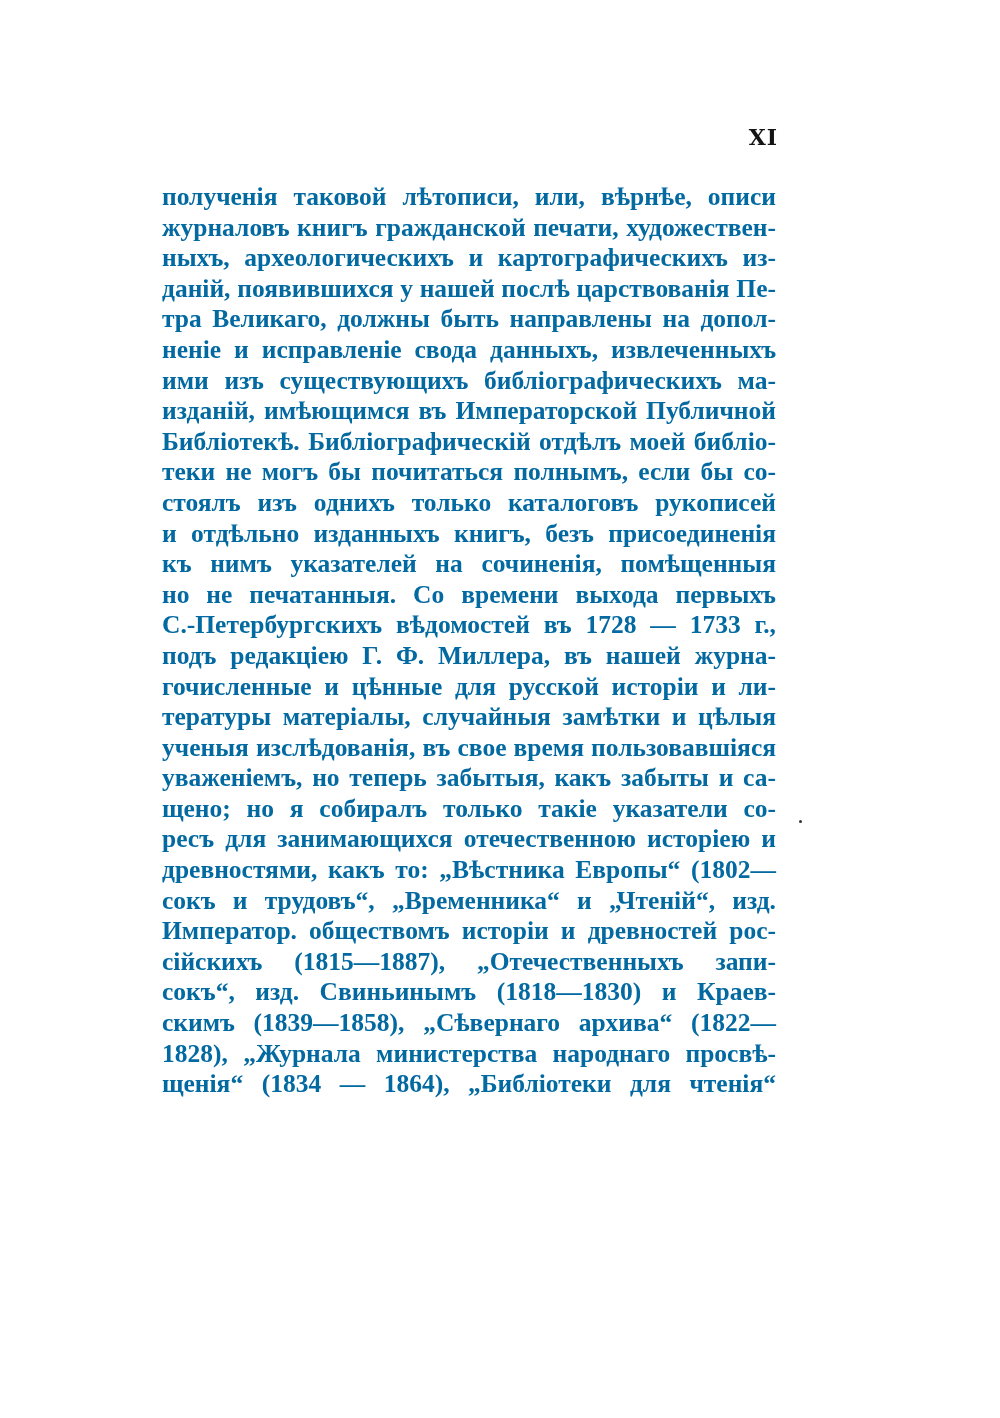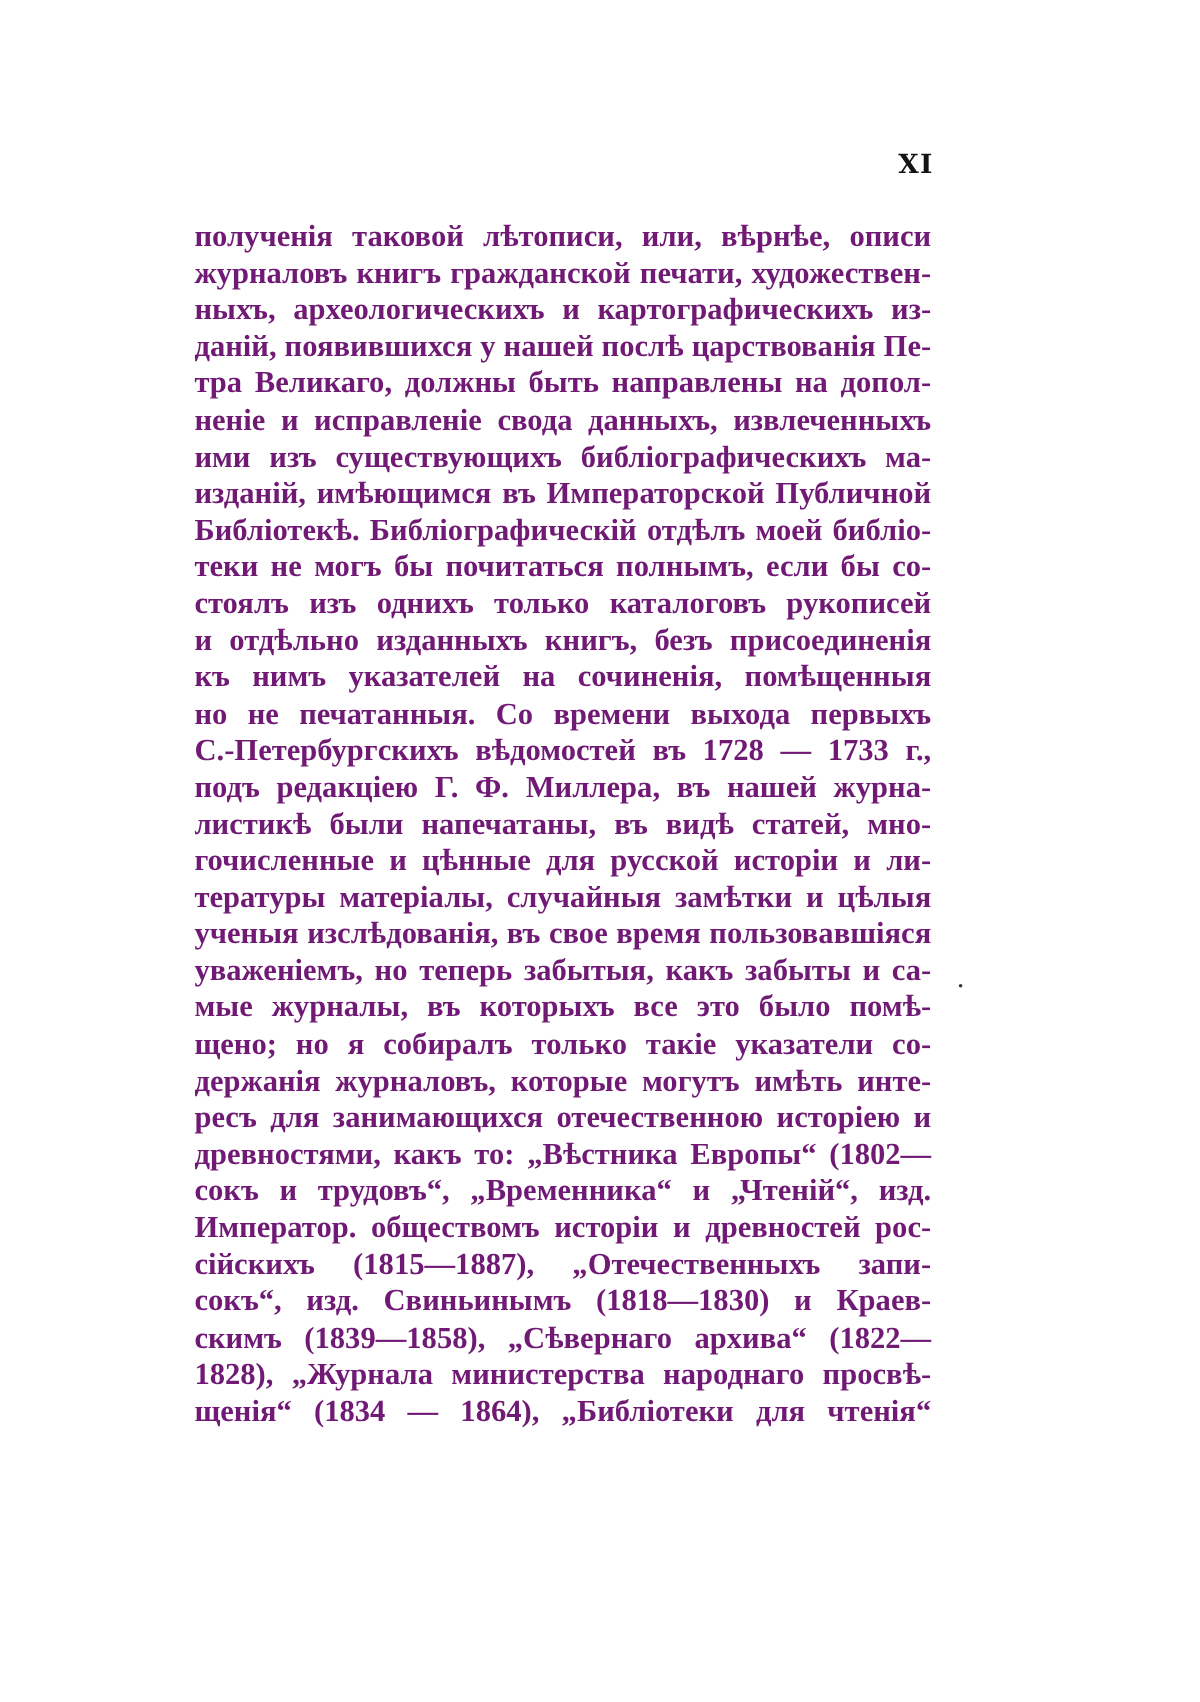--- a/index.html
+++ b/index.html
@@ -32,21 +32,21 @@
       color: #141414;
       letter-spacing: 1px;
     }
     .text-block {
       position: absolute;
       left: 162px;
       top: 182px;
       width: 614px;
       font-family: "Liberation Serif", serif;
       font-size: 25.5px;
-      color: #701a75;
+      color: #0369a1;
       font-weight: bold;
     }
     .line {
       height: 30.6px;
       line-height: 30.6px;
       white-space: nowrap;
       text-align: justify;
       text-align-last: justify;
       overflow: visible;
     }
@@ -79,28 +79,25 @@
     <div class="line">ими изъ существующихъ библіографическихъ ма-</div>
     <div class="line">изданій, имѣющимся въ Императорской Публичной</div>
     <div class="line">Библіотекѣ. Библіографическій отдѣлъ моей библіо-</div>
     <div class="line">теки не могъ бы почитаться полнымъ, если бы со-</div>
     <div class="line">стоялъ изъ однихъ только каталоговъ рукописей</div>
     <div class="line">и отдѣльно изданныхъ книгъ, безъ присоединенія</div>
     <div class="line">къ нимъ указателей на сочиненія, помѣщенныя</div>
     <div class="line">но не печатанныя. Со времени выхода первыхъ</div>
     <div class="line">С.-Петербургскихъ вѣдомостей въ 1728 — 1733 г.,</div>
     <div class="line">подъ редакціею Г. Ф. Миллера, въ нашей журна-</div>
-    <div class="line">листикѣ были напечатаны, въ видѣ статей, мно-</div>
     <div class="line">гочисленные и цѣнные для русской исторіи и ли-</div>
     <div class="line">тературы матеріалы, случайныя замѣтки и цѣлыя</div>
     <div class="line">ученыя изслѣдованія, въ свое время пользовавшіяся</div>
     <div class="line">уваженіемъ, но теперь забытыя, какъ забыты и са-</div>
-    <div class="line">мые журналы, въ которыхъ все это было помѣ-</div>
     <div class="line">щено; но я собиралъ только такіе указатели со-</div>
-    <div class="line">держанія журналовъ, которые могутъ имѣть инте-</div>
     <div class="line">ресъ для занимающихся отечественною исторіею и</div>
     <div class="line">древностями, какъ то: „Вѣстника Европы“ (1802—</div>
     <div class="line">сокъ и трудовъ“, „Временника“ и „Чтеній“, изд.</div>
     <div class="line">Император. обществомъ исторіи и древностей рос-</div>
     <div class="line">сійскихъ (1815—1887), „Отечественныхъ запи-</div>
     <div class="line">сокъ“, изд. Свиньинымъ (1818—1830) и Краев-</div>
     <div class="line">скимъ (1839—1858), „Сѣвернаго архива“ (1822—</div>
     <div class="line">1828), „Журнала министерства народнаго просвѣ-</div>
     <div class="line last">щенія“ (1834 — 1864), „Библіотеки для чтенія“</div>
   </div>

